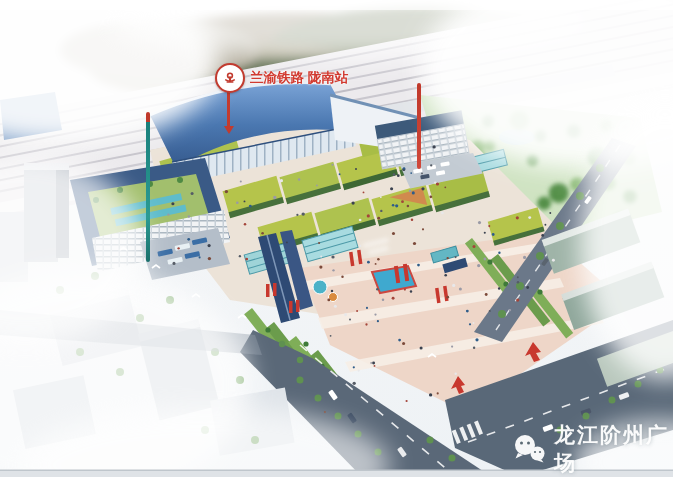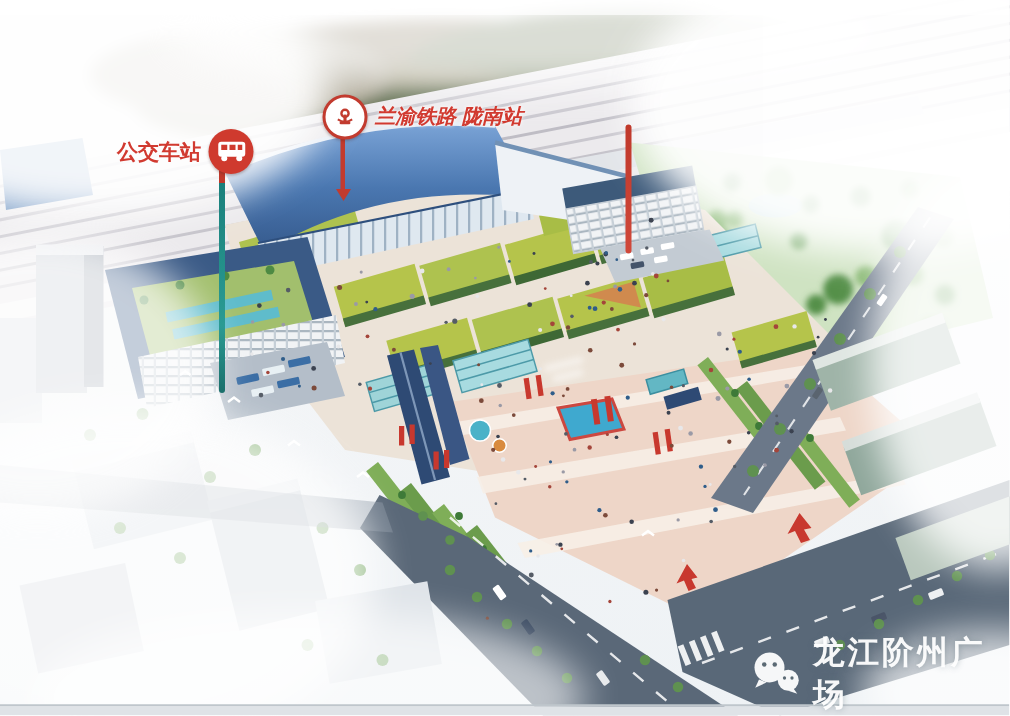--- a/index.html
+++ b/index.html
@@ -17,21 +17,21 @@
   .badge-ring{background:#cf3a2e;box-shadow:inset 0 0 0 2.5px #cf3a2e, inset 0 0 0 4px #ffffff, 0 1px 2px rgba(80,40,40,.35);}
   .badge-white{background:#ffffff;border:2.5px solid #c23b2f;}
   .pin{position:absolute;z-index:10;border-radius:2px;}
   .pin-bus{left:146px;top:112px;width:4px;height:150px;
            background:linear-gradient(#c0392b 0 10px,#1a807c 10px,#2b9b93 70%,#1a6f6b);}
   .pin-rail{left:227px;top:89px;width:3px;height:38px;background:#c23b2f;}
   .pin-rail-arrow{position:absolute;left:223.5px;top:126px;width:0;height:0;z-index:10;
            border-left:5px solid transparent;border-right:5px solid transparent;border-top:8px solid #c23b2f;}
   .pin-coach{left:417px;top:83px;width:4px;height:86px;background:linear-gradient(#c0392b,#d0483a);}
   
-  #watermark{position:absolute;left:500px;top:421px;display:flex;align-items:center;gap:8px;z-index:30;}
+  #watermark{position:absolute;left:512px;top:421px;display:flex;align-items:center;gap:8px;z-index:30;}
   #watermark .wm-text{color:rgba(255,255,255,.95);font-size:21px;font-weight:bold;letter-spacing:2px;
         text-shadow:0 0 4px rgba(90,110,120,.45);}
 </style>
 </head>
 <body>
 
 <div id="stage">
 
 <svg id="scene" width="673" height="477" viewBox="0 0 673 477">
   <defs>
@@ -575,35 +575,22 @@
 
   <rect x="0" y="469.5" width="673" height="1.5" fill="#bfc6cc"></rect>
   <rect x="0" y="471" width="673" height="6" fill="#dfe3e7"></rect>
 </svg>
 
   <div class="pin pin-bus"></div>
   <div class="pin pin-rail"></div>
   <div class="pin-rail-arrow"></div>
   <div class="pin pin-coach"></div>
 
-  <div class="ann" style="left:78px;top:86px;height:30px;font-size:14px;">
-    <span class="ann-text">公交车站</span>
-    <span class="badge badge-red" style="width:30px;height:30px;">
-      <svg width="19" height="14" viewBox="0 0 19 14">
-        <rect x="0.5" y="0.5" width="18" height="10" rx="2" fill="#ffffff"></rect>
-        <rect x="2.5" y="2.5" width="4" height="3.5" fill="#cf3a2e"></rect>
-        <rect x="8" y="2.5" width="4" height="3.5" fill="#cf3a2e"></rect>
-        <rect x="13.5" y="2.5" width="3" height="3.5" fill="#cf3a2e"></rect>
-        <circle cx="4.5" cy="11.5" r="2" fill="#ffffff"></circle>
-          <circle cx="14.5" cy="11.5" r="2" fill="#ffffff"></circle>
-      </svg>
-    </span>
-  </div>
-
-  <div class="ann" style="left:215px;top:65px;height:26px;font-size:13.5px;font-style:italic;">
+
+  <div class="ann" style="left:215px;top:65px;height:26px;font-size:13.5px;">
     <span class="badge badge-white" style="width:26px;height:26px;">
       <svg width="16" height="16" viewBox="-10 -10 20 20">
         <circle cx="0" cy="-3" r="3" fill="none" stroke="#c23b2f" stroke-width="2"></circle>
         <rect x="-1.3" y="-2" width="2.6" height="7" fill="#c23b2f"></rect>
         <rect x="-4.5" y="4" width="9" height="2" rx="1" fill="#c23b2f"></rect>
         <path d="M-6,2 Q0,6 6,2" fill="none" stroke="#c23b2f" stroke-width="1.6"></path>
       </svg>
     </span>
     <span class="ann-text">兰渝铁路 陇南站</span>
   </div>

